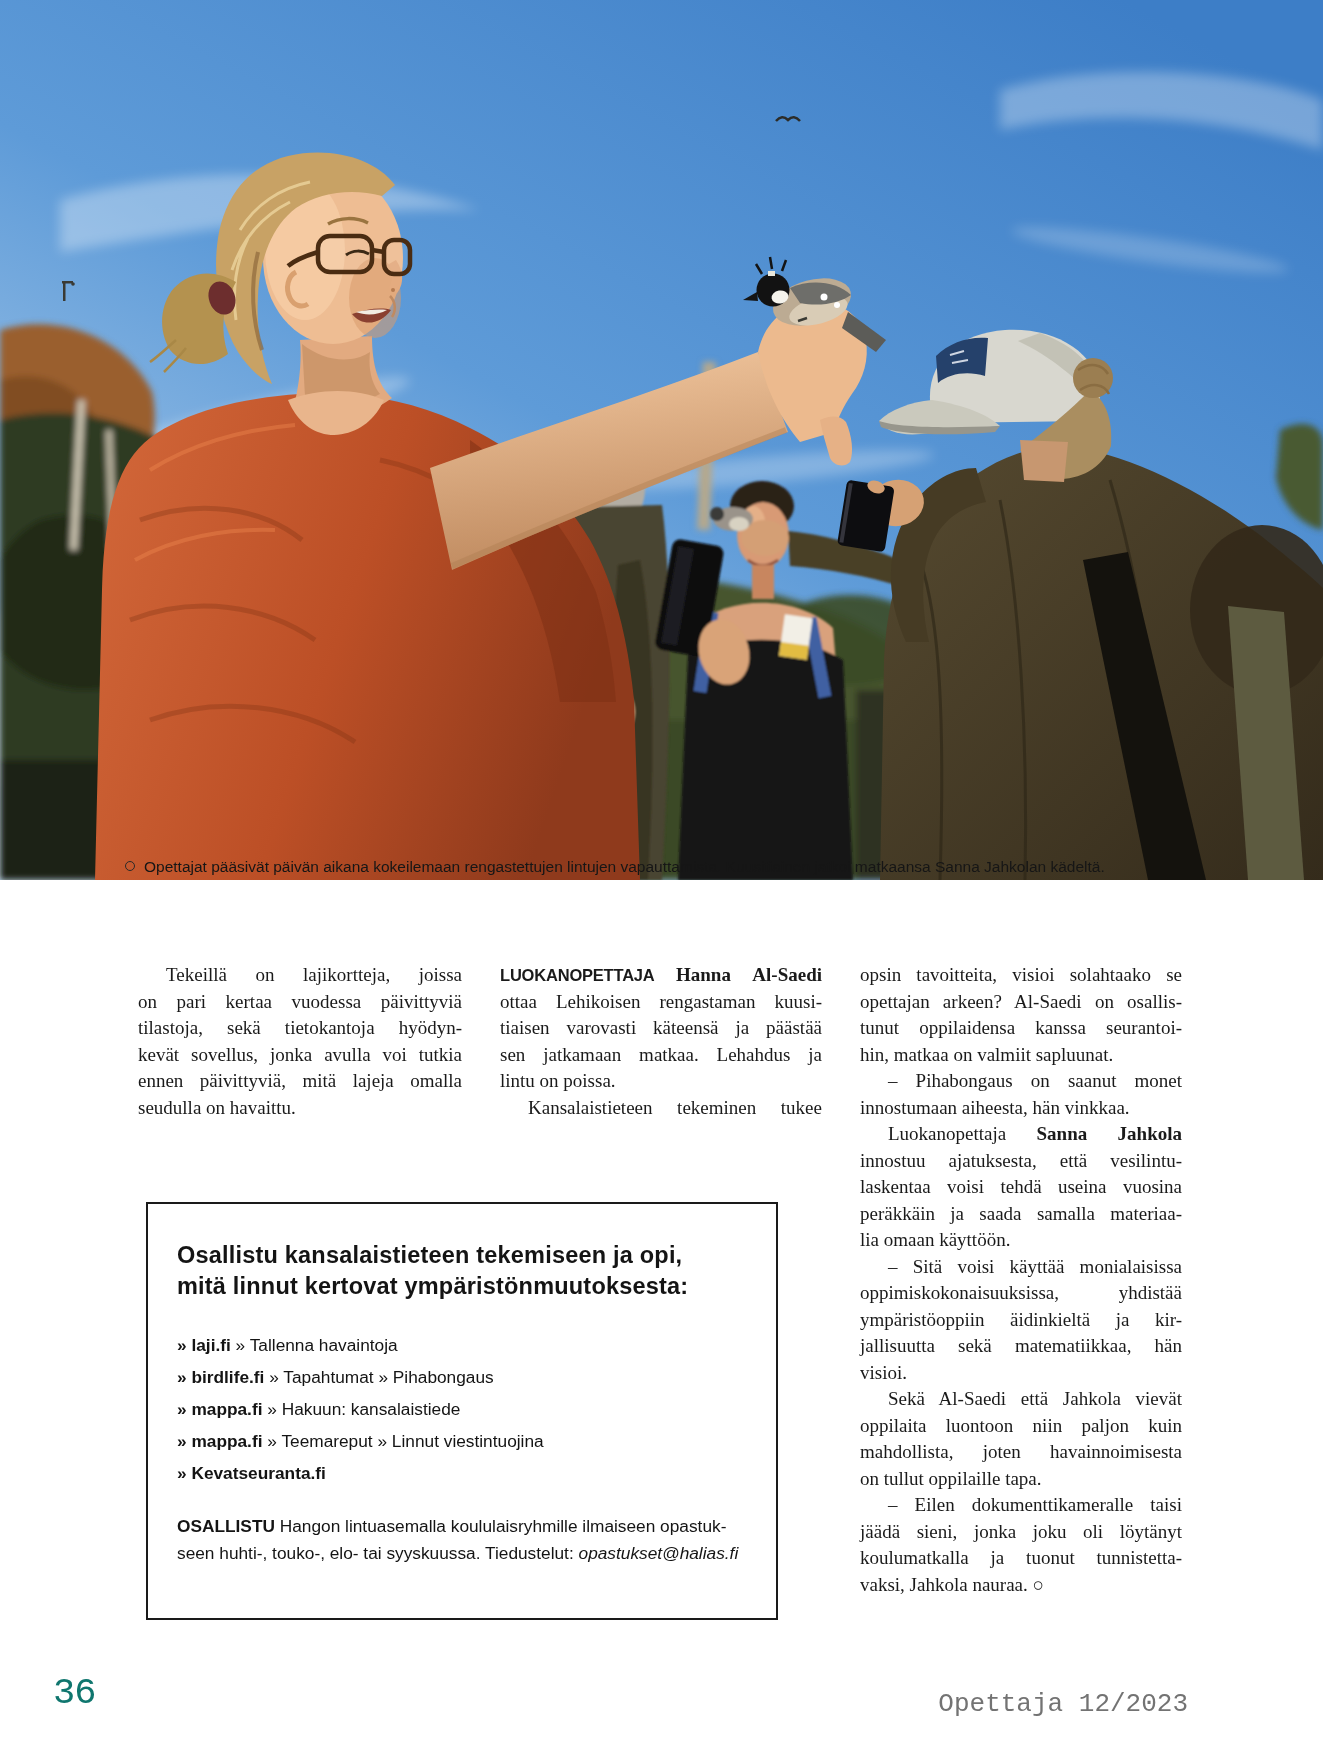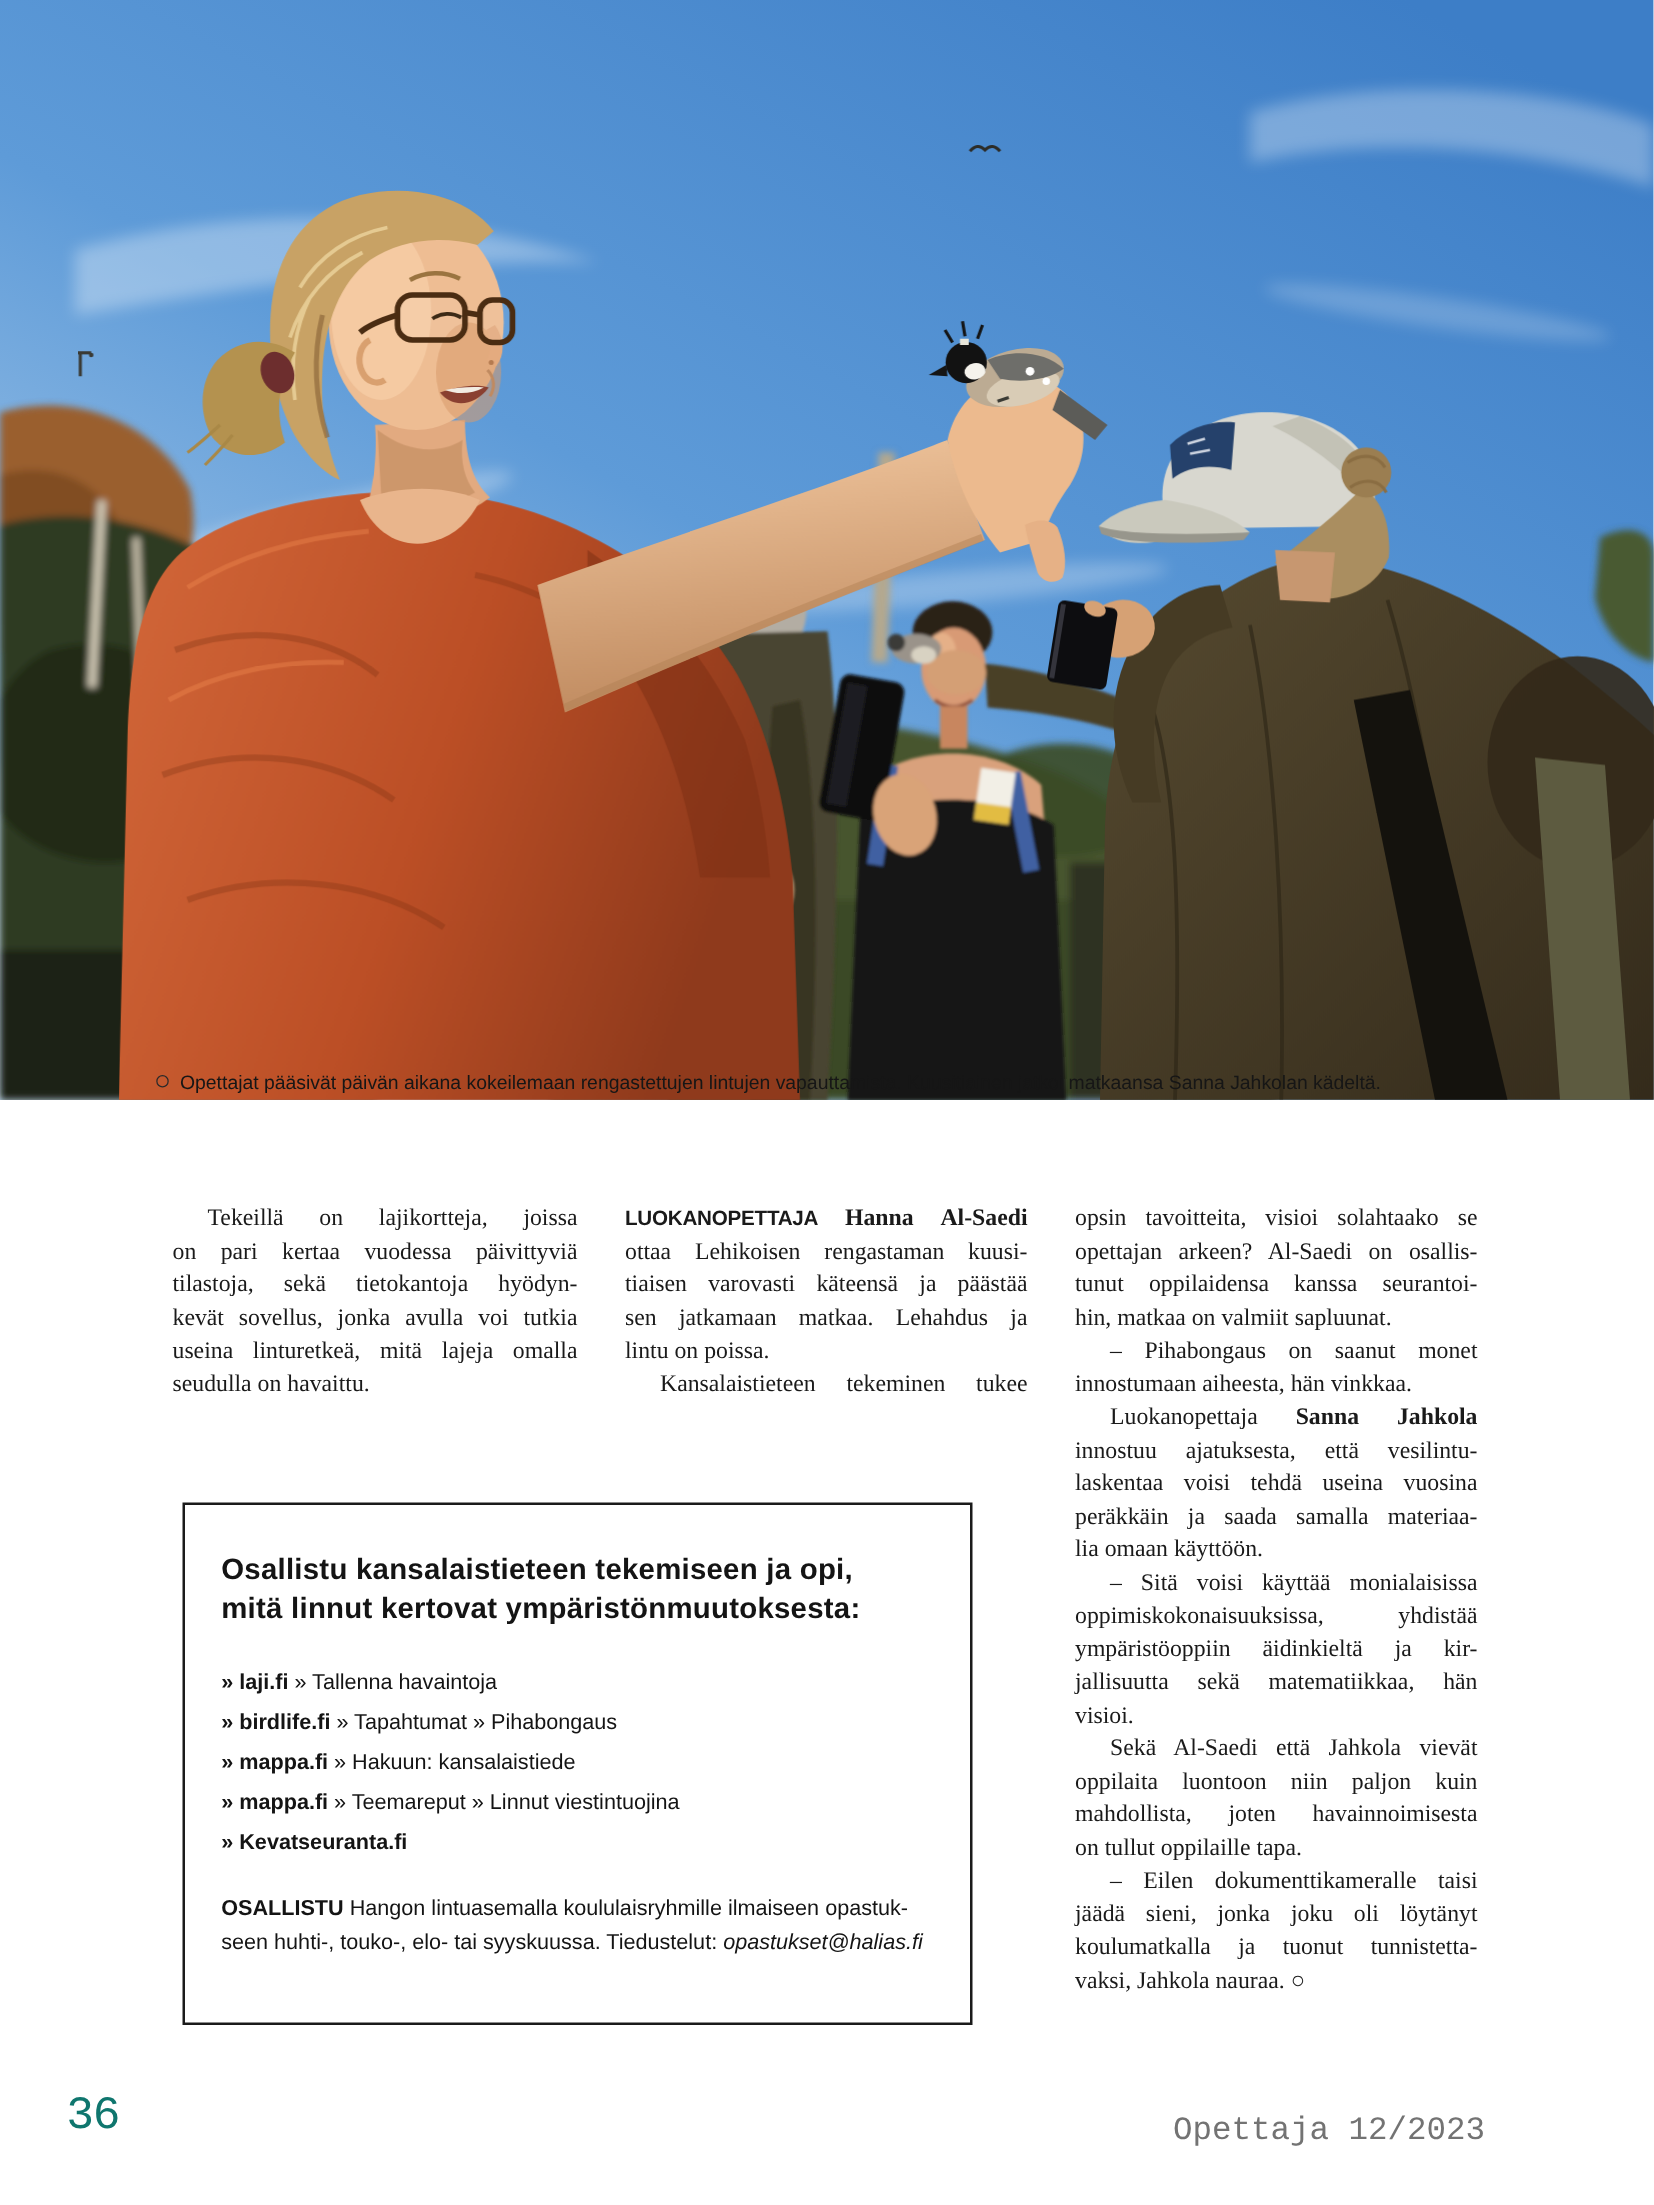--- a/index.html
+++ b/index.html
@@ -260,21 +260,21 @@
     <span class="cap-circle"></span><span>Opettajat pääsivät päivän aikana kokeilemaan rengastettujen lintujen vapauttamista. Kuusitiainen jatkoi matkaansa Sanna Jahkolan kädeltä.</span>
   </div>
 
   <div class="columns">
     <div class="col col0" id="col-0">
         <div class="para">
           <div class="jl ind">Tekeillä on lajikortteja, joissa</div>
           <div class="jl">on pari kertaa vuodessa päivittyviä</div>
           <div class="jl">tilastoja, sekä tietokantoja hyödyn-</div>
           <div class="jl">kevät sovellus, jonka avulla voi tutkia</div>
-          <div class="jl">useina linturetkeä, mitä lajeja omalla</div>
+          <div class="jl">ennen päivittyviä, mitä lajeja omalla</div>
           <div class="ll">seudulla on havaittu.</div>
         </div>
       </div>
     <div class="col" id="col-1">
         <div class="para">
           <div class="jl"><span class="seg-sb">LUOKANOPETTAJA </span><span class="seg-b">Hanna Al-Saedi</span></div>
           <div class="jl">ottaa Lehikoisen rengastaman kuusi-</div>
           <div class="jl">tiaisen varovasti käteensä ja päästää</div>
           <div class="jl">sen jatkamaan matkaa. Lehahdus ja</div>
           <div class="ll">lintu on poissa.</div>

